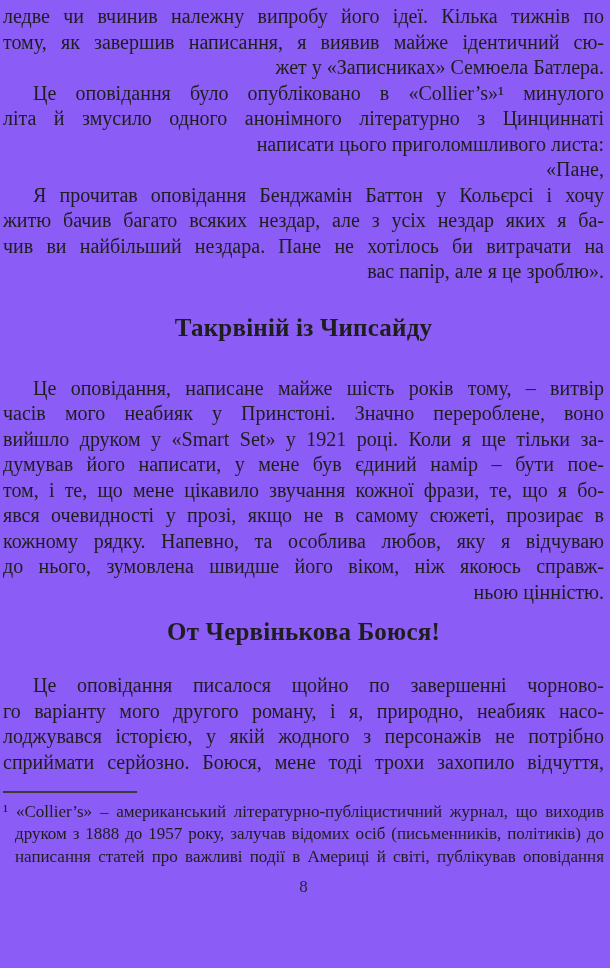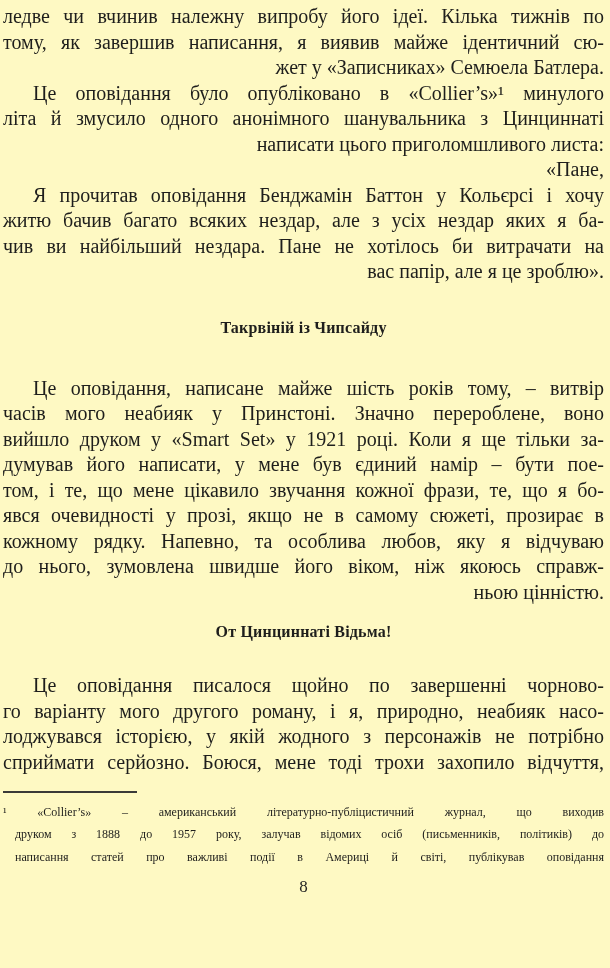--- a/index.html
+++ b/index.html
@@ -5,56 +5,56 @@
   html, body {
     margin: 0;
     padding: 0;
     background: #fbfbf9;
   }
   .page {
     position: relative;
     width: 610px;
     height: 968px;
     box-sizing: border-box;
-    background: #fef9c3;
+    background: #8b5cf6;
     color: #1e1e1c;
     font-family: "Liberation Serif", serif;
     padding: 4px 6px 0 3px;
     overflow: hidden;
   }
   .paragraph { margin: 0; }
   .line {
     font-size: 20px;
     line-height: 25.5px;
     white-space: normal;
     text-align: right;
   }
   .line.fill {
     text-align: justify;
     text-align-last: justify;
   }
   .line.first-indent { text-indent: 30px; }
   .heading {
     font-weight: 700;
-    font-size: 16px;
+    font-size: 25px;
     line-height: 26px;
     text-align: center;
     letter-spacing: 0.2px;
   }
   .heading-1 { margin: 30px 0 35px 0; }
   .heading-2 { margin: 14px 0 28px 0; }
   .footnote { margin-top: 16px; }
   .fn-rule {
     width: 134px;
     height: 2px;
     background: #3a3a38;
     margin: 0 0 8px 0;
   }
   .fn-line {
-    font-size: 12px;
+    font-size: 17px;
     line-height: 22.4px;
     text-align: left;
   }
   .fn-line.fill {
     text-align: justify;
     text-align-last: justify;
   }
   .fn-line.hang { padding-left: 12px; }
   .page-number {
     margin-top: 9px;
@@ -68,21 +68,21 @@
 
 <div class="page">
   <div>
       <div class="paragraph">
         <div class="line fill">ледве чи вчинив належну випробу його ідеї. Кілька тижнів по</div>
         <div class="line fill">тому, як завершив написання, я виявив майже ідентичний сю-</div>
         <div class="line">жет у «Записниках» Семюела Батлера.</div>
       </div>
       <div class="paragraph">
         <div class="line fill first-indent">Це оповідання було опубліковано в «Collier’s»¹ минулого</div>
-        <div class="line fill">літа й змусило одного анонімного шанувальника з Цинциннаті</div>
+        <div class="line fill">літа й змусило одного анонімного літературно з Цинциннаті</div>
         <div class="line">написати цього приголомшливого листа:</div>
       </div>
       <div class="paragraph">
         <div class="line first-indent">«Пане,</div>
       </div>
       <div class="paragraph">
         <div class="line fill first-indent">Я прочитав оповідання Бенджамін Баттон у Кольєрсі і хочу</div>
         <div class="line fill">житю бачив багато всяких нездар, але з усіх нездар яких я ба-</div>
         <div class="line fill">чив ви найбільший нездара. Пане не хотілось би витрачати на</div>
         <div class="line">вас папір, але я це зроблю».</div>
@@ -92,21 +92,21 @@
         <div class="line fill first-indent">Це оповідання, написане майже шість років тому, – витвір</div>
         <div class="line fill">часів мого неабияк у Принстоні. Значно перероблене, воно</div>
         <div class="line fill">вийшло друком у «Smart Set» у 1921 році. Коли я ще тільки за-</div>
         <div class="line fill">думував його написати, у мене був єдиний намір – бути пое-</div>
         <div class="line fill">том, і те, що мене цікавило звучання кожної фрази, те, що я бо-</div>
         <div class="line fill">явся очевидності у прозі, якщо не в самому сюжеті, прозирає в</div>
         <div class="line fill">кожному рядку. Напевно, та особлива любов, яку я відчуваю</div>
         <div class="line fill">до нього, зумовлена швидше його віком, ніж якоюсь справж-</div>
         <div class="line">ньою цінністю.</div>
       </div>
-      <div class="heading heading-2">От Цинциннаті Відьма!</div>
+      <div class="heading heading-2">От Червінькова Боюся!</div>
       <div class="paragraph">
         <div class="line fill first-indent">Це оповідання писалося щойно по завершенні чорново-</div>
         <div class="line fill">го варіанту мого другого роману, і я, природно, неабияк насо-</div>
         <div class="line fill">лоджувався історією, у якій жодного з персонажів не потрібно</div>
         <div class="line fill">сприймати серйозно. Боюся, мене тоді трохи захопило відчуття,</div>
       </div>
     </div>
 
   <div class="footnote">
     <div class="fn-rule"></div>

